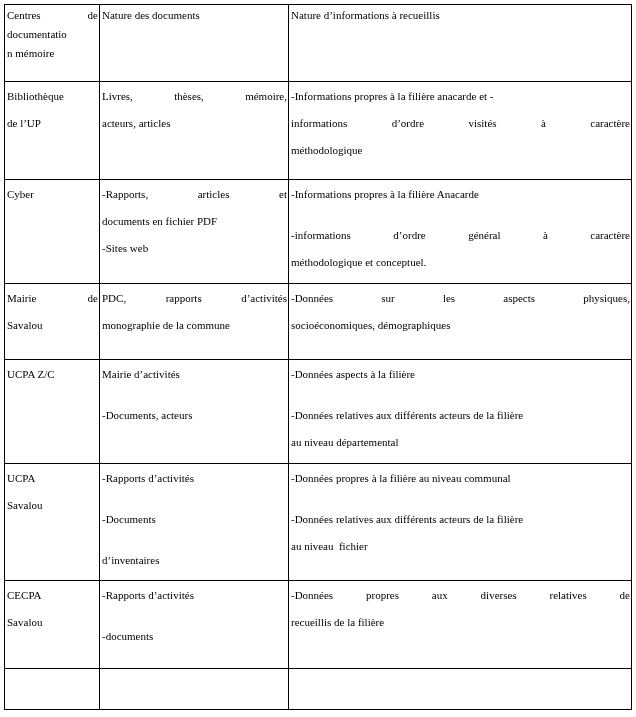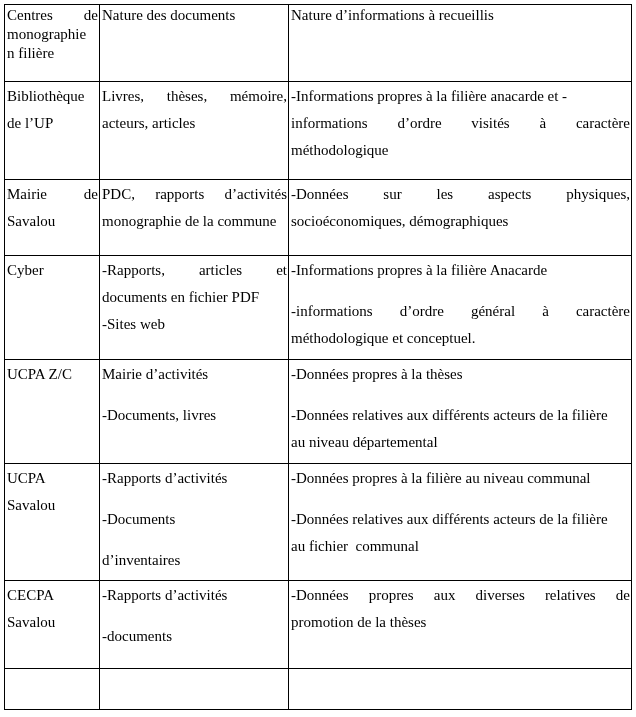--- a/index.html
+++ b/index.html
@@ -3,21 +3,21 @@
 <meta charset="utf-8">
 <style>
   html, body { margin: 0; padding: 0; background: #ffffff; }
   body { width: 636px; height: 717px; position: relative; overflow: hidden; }
   .doc-table {
     position: absolute; left: 4px; top: 4px;
     border-collapse: collapse;
     table-layout: fixed;
     width: 627px;
     font-family: "Liberation Serif", "DejaVu Serif", serif;
-    font-size: 15px;
+    font-size: 11px;
     color: #000;
   }
   .doc-table td {
     border: 1.5px solid #000;
     vertical-align: top;
     padding: 1px 1px 0 2px;
     line-height: 27px;
     text-align: justify;
     text-align-last: left;
   }
@@ -35,22 +35,22 @@
 <table class="doc-table">
   <colgroup>
       <col class="c1">
       <col class="c2">
       <col class="c3">
     </colgroup>
   <tbody>
       <tr style="height:77px">
     <td class="head">
       <span class="line j">Centres de</span>
-      <span class="line">monographie</span>
-      <span class="line">n filière</span>
+      <span class="line">documentatio</span>
+      <span class="line">n mémoire</span>
     </td>
     <td class="head">Nature des documents</td>
     <td class="head">Nature d’informations à recueillis</td>
   </tr>
 
   <tr style="height:98px">
     <td>
       <span class="line">Bibliothèque</span>
       <span class="line">de l’UP</span>
     </td>
@@ -58,64 +58,64 @@
       <span class="line j">Livres, thèses, mémoire,</span>
       <span class="line">acteurs, articles</span>
     </td>
     <td>
       <span class="line" style="white-space:pre">-Informations propres à la filière anacarde et -</span>
       <span class="line j">informations d’ordre visités à caractère</span>
       <span class="line">méthodologique</span>
     </td>
   </tr>
 
-  <tr style="height:76px">
-    <td>
-      <span class="line j">Mairie de</span>
-      <span class="line">Savalou</span>
-    </td>
-    <td>
-      <span class="line j">PDC, rapports d’activités</span>
-      <span class="line">monographie de la commune</span>
-    </td>
-    <td>
-      <span class="line j">-Données sur les aspects physiques,</span>
-      <span class="line">socioéconomiques, démographiques</span>
-    </td>
-  </tr>
-
   <tr style="height:104px">
     <td>
       <span class="line">Cyber</span>
     </td>
     <td>
       <span class="line j">-Rapports, articles et</span>
       <span class="line">documents en fichier PDF</span>
       <span class="gap" style="height:14px"></span>
       <span class="line" style="margin-top:-14px">-Sites web</span>
     </td>
     <td>
       <span class="line">-Informations propres à la filière Anacarde</span>
       <span class="gap"></span>
       <span class="line j">-informations d’ordre général à caractère</span>
       <span class="line">méthodologique et conceptuel.</span>
     </td>
   </tr>
 
+  <tr style="height:76px">
+    <td>
+      <span class="line j">Mairie de</span>
+      <span class="line">Savalou</span>
+    </td>
+    <td>
+      <span class="line j">PDC, rapports d’activités</span>
+      <span class="line">monographie de la commune</span>
+    </td>
+    <td>
+      <span class="line j">-Données sur les aspects physiques,</span>
+      <span class="line">socioéconomiques, démographiques</span>
+    </td>
+  </tr>
+
   <tr style="height:104px">
     <td>
       <span class="line">UCPA Z/C</span>
     </td>
     <td>
       <span class="line">Mairie d’activités</span>
       <span class="gap"></span>
-      <span class="line">-Documents, livres</span>
+      <span class="line">-Documents, acteurs</span>
     </td>
     <td>
-      <span class="line">-Données propres à la thèses</span>
+      <span class="line">-Données aspects à la filière</span>
       <span class="gap"></span>
       <span class="line">-Données relatives aux différents acteurs de la filière</span>
       <span class="line">au niveau départemental</span>
     </td>
   </tr>
 
   <tr style="height:117px">
     <td>
       <span class="line">UCPA</span>
       <span class="line">Savalou</span>
@@ -124,37 +124,37 @@
       <span class="line">-Rapports d’activités</span>
       <span class="gap"></span>
       <span class="line">-Documents</span>
       <span class="gap"></span>
       <span class="line">d’inventaires</span>
     </td>
     <td>
       <span class="line">-Données propres à la filière au niveau communal</span>
       <span class="gap"></span>
       <span class="line">-Données relatives aux différents acteurs de la filière</span>
-      <span class="line" style="white-space:pre">au fichier  communal</span>
+      <span class="line" style="white-space:pre">au niveau  fichier</span>
     </td>
   </tr>
 
   <tr style="height:88px">
     <td>
       <span class="line">CECPA</span>
       <span class="line">Savalou</span>
     </td>
     <td>
       <span class="line">-Rapports d’activités</span>
       <span class="gap"></span>
       <span class="line">-documents</span>
     </td>
     <td>
       <span class="line j">-Données propres aux diverses relatives de</span>
-      <span class="line">promotion de la thèses</span>
+      <span class="line">recueillis de la filière</span>
     </td>
   </tr>
 
   <tr style="height:41px">
     <td></td>
     <td></td>
     <td></td>
   </tr>
 </tbody>
   </table>

